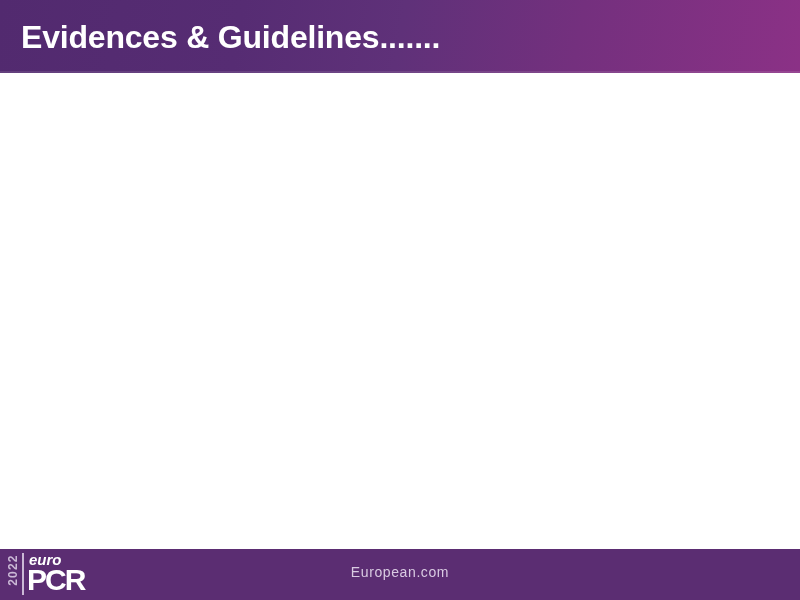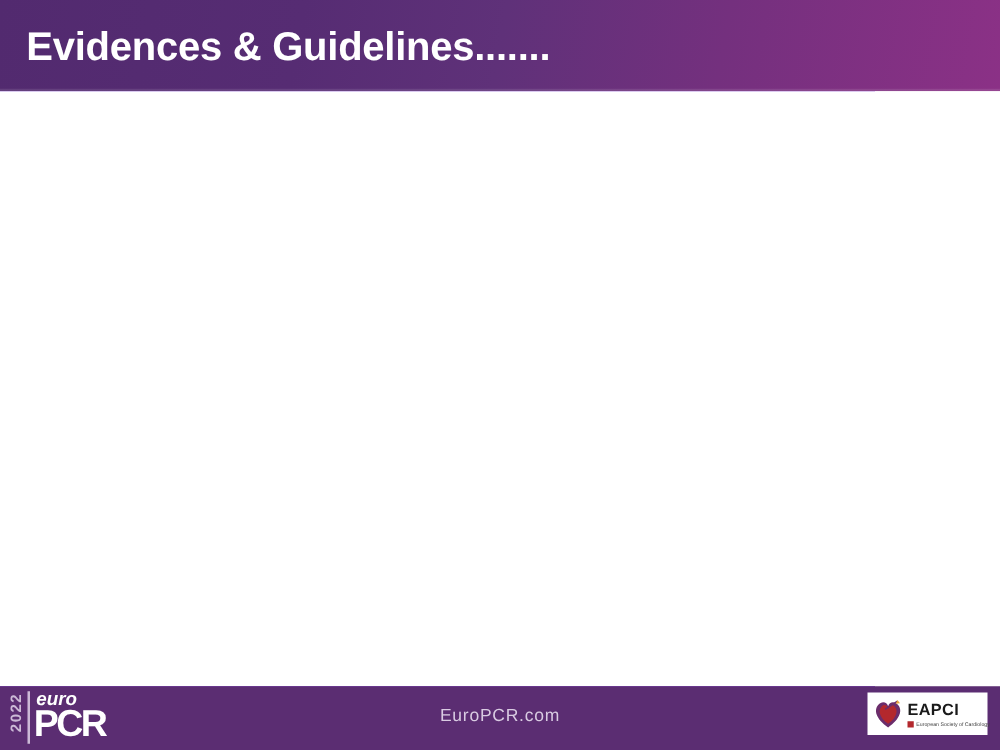--- a/index.html
+++ b/index.html
@@ -14,21 +14,21 @@
     overflow: hidden;
     position: relative;
   }
 
   
   .slide {
     position: absolute;
     left: 0; top: 0;
     width: 700px;
     height: 600px;
-    background: #6d28d9;
+    background: #0369a1;
   }
 
   
   .header-bar {
     position: absolute;
     left: 0; top: 0;
     width: 800px;
     height: 73px;
     background: linear-gradient(100deg, #522a6f 0%, #562c73 30%, #5f3179 50%, #74307e 72%, #8b3186 100%);
     overflow: hidden;
@@ -202,31 +202,16 @@
 
   <div class="footer-bar"></div>
 
   <div class="europcr-logo">
     <div class="logo-year">2022</div>
     <div class="logo-divider"></div>
     <div class="logo-euro">euro</div>
     <div class="logo-pcr">PCR</div>
   </div>
 
-  <div class="footer-site">EuroPCR.com</div>
-
-  <div class="eapci-box">
-    <svg class="eapci-heart" viewBox="0 0 50 50">
-      <path d="M25 46 C 5 32, 2 18, 9 10 C 15 3, 23 5, 25 12 C 27 5, 35 3, 41 10 C 48 18, 45 32, 25 46 Z" fill="#6b2d6b"></path>
-      <path d="M25 40 C 11 30, 9 19, 14 13 C 18 8, 24 10, 25 16 C 26 10, 32 8, 36 13 C 41 19, 39 30, 25 40 Z" fill="#b3282d"></path>
-      <line x1="20" y1="17" x2="40" y2="4" stroke="#6b2d6b" stroke-width="2.6"></line>
-      <polygon points="40,2 44,7 37,8" fill="#e8a33d"></polygon>
-    </svg>
-    <div class="eapci-textblock">
-      <div class="eapci-name">EAPCI</div>
-      <div class="eapci-sub">
-        <span class="eapci-sub-dot"></span>
-        <span class="eapci-sub-text">European Society of Cardiology</span>
-      </div>
-    </div>
-  </div>
+  <div class="footer-site">European.com</div>
+
 
 </div>
 
 </body></html>

